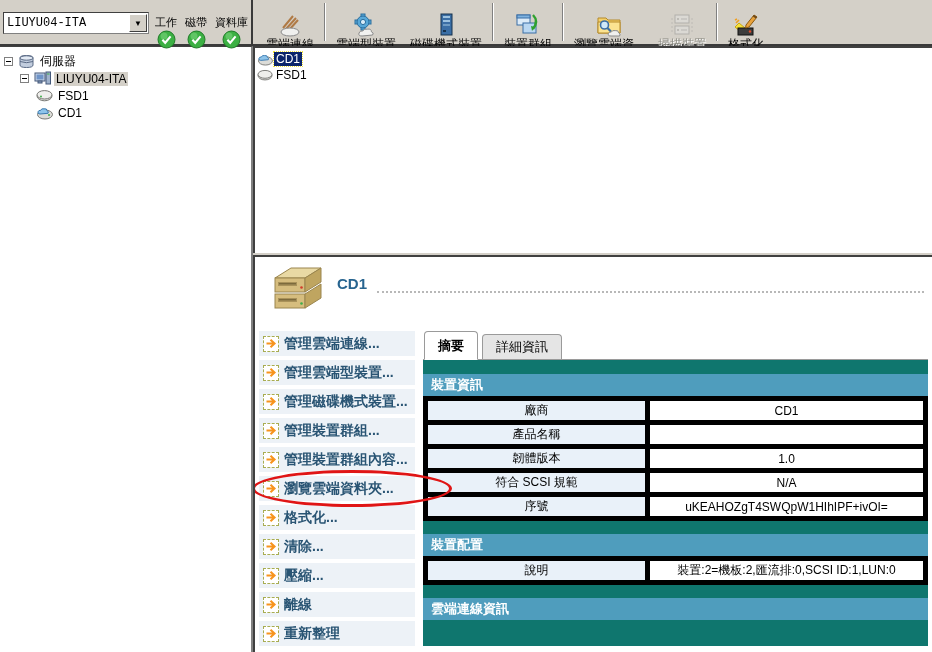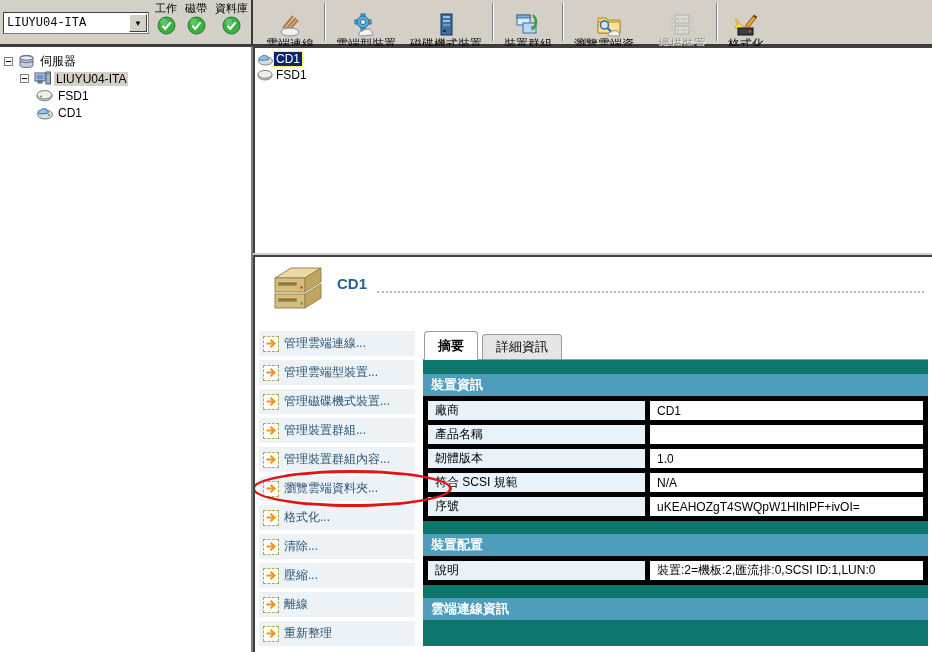--- a/index.html
+++ b/index.html
@@ -10,36 +10,36 @@
   
   .topbar { display:flex; height:46px; background:#d4d0c8; border-bottom:2px solid #3a3a3a; }
   .server-bar { width:253px; position:relative; flex:none; border-right:2px solid #3a3a3a; }
   .combo { position:absolute; left:3px; top:12px; width:146px; height:22px; background:#fff;
            border:1px solid #808080; border-top-color:#404040; border-left-color:#404040;
            display:flex; align-items:center; cursor:default; }
   .combo-text { flex:1; padding-left:3px; font-family:"Liberation Mono","DejaVu Sans Mono",monospace; font-size:12px; }
   .combo-btn { width:18px; height:18px; margin-right:1px; background:#d4d0c8;
                border:1px solid #404040; border-top-color:#fff; border-left-color:#fff;
                display:flex; align-items:center; justify-content:center; font-size:8px; }
-  .statuses { position:absolute; left:155px; top:2px; display:flex; gap:8px; }
+  .statuses { position:absolute; left:155px; top:16px; display:flex; gap:8px; }
   .status { display:flex; flex-direction:column; align-items:center; width:auto; }
   .status-label { font-size:11px; line-height:12px; white-space:nowrap; }
   .status-icon { margin-top:2px; width:19px; height:19px; }
 
   .toolbar { flex:1; display:flex; align-items:center; padding-left:6px; }
   .tb-btn { display:flex; flex-direction:column; align-items:center; justify-content:flex-end;
             height:60px; padding:1px 7px; cursor:default; }
   .tb-icon { height:25px; display:flex; align-items:center; justify-content:center; }
   .tb-label { font-size:12px; line-height:14px; white-space:nowrap; }
   .tb-btn.disabled .tb-label { color:#8a8a82; text-shadow:1px 1px 0 #fff; }
   .tb-btn.disabled .tb-icon { opacity:.45; filter:grayscale(1); }
   .tb-sep { width:0; height:38px; border-left:1px solid #808080; border-right:1px solid #fff; margin:0 3px; }
 
   
-  .body { display:flex; height:606px; }
+  .body { display:flex; height:606px;text-align:center; }
 
   .tree-panel { width:253px; flex:none; background:#fff; border:1px solid #404040;
                 border-bottom:none; border-left:none; border-right:2px solid #808080; padding:6px 2px 0 4px; overflow:hidden; }
   .tree-row { display:flex; align-items:center; height:17px; white-space:nowrap; cursor:default; }
   .tree-expander { width:9px; height:9px; border:1px solid #808080; background:#fff; flex:none;
                    position:relative; margin-right:5px; }
   .tree-expander::after { content:""; position:absolute; left:1px; right:1px; top:3px; border-top:1px solid #000; }
   .tree-spacer { width:16px; flex:none; }
   .tree-icon { width:17px; height:15px; flex:none; margin-right:3px; }
   .tree-label { padding:0 2px; font-size:12px; }
@@ -59,21 +59,21 @@
   .hdr-icon { width:56px; height:50px; flex:none; }
   .hdr-title { margin:10px 0 0 14px; font-size:15px; font-weight:bold; color:#27648f; }
   .hdr-dots { flex:1; margin:26px 2px 0 10px; border-bottom:2px dotted #b8b8b8; }
 
   .detail-body { display:flex; align-items:flex-start; }
   .task-menu { width:156px; flex:none; margin-left:4px; position:relative; }
   .task-item { display:flex; align-items:center; height:25px; margin-bottom:4px; background:#edf2f7;
                padding-left:4px; cursor:pointer; }
   .task-arrow { width:16px; height:16px; flex:none; background:#fff; border:1px dashed #a8ad52;
                 display:flex; align-items:center; justify-content:center; margin-right:5px; }
-  .task-label { font-size:12px; color:#2a5574; white-space:nowrap; }
+  .task-label { font-size:14px; color:#2a5574; white-space:nowrap;font-weight:bold; }
   .red-circle { position:absolute; left:-7px; top:139px; width:200px; height:37px;
                 border:3px solid #e01515; border-radius:50%; pointer-events:none; z-index:5; }
 
   .detail-content { flex:1; margin:0 4px 0 8px; min-width:0; }
   .tab-row { display:flex; align-items:flex-end; border-bottom:1px solid #9a9a9a; padding-left:1px; }
   .tab { padding:3px 13px 3px; font-size:13px; border:1px solid #9a9a9a; border-bottom:none;
          border-radius:4px 4px 0 0; background:#e5e5e5; margin-right:4px; position:relative; cursor:pointer; }
   .tab.active { background:#fff; font-weight:bold; padding:5px 13px 4px; margin-bottom:-1px; border-bottom:1px solid #fff; }
   .tab-panel { background:#0f766e; padding:1px 0 26px; }
 

